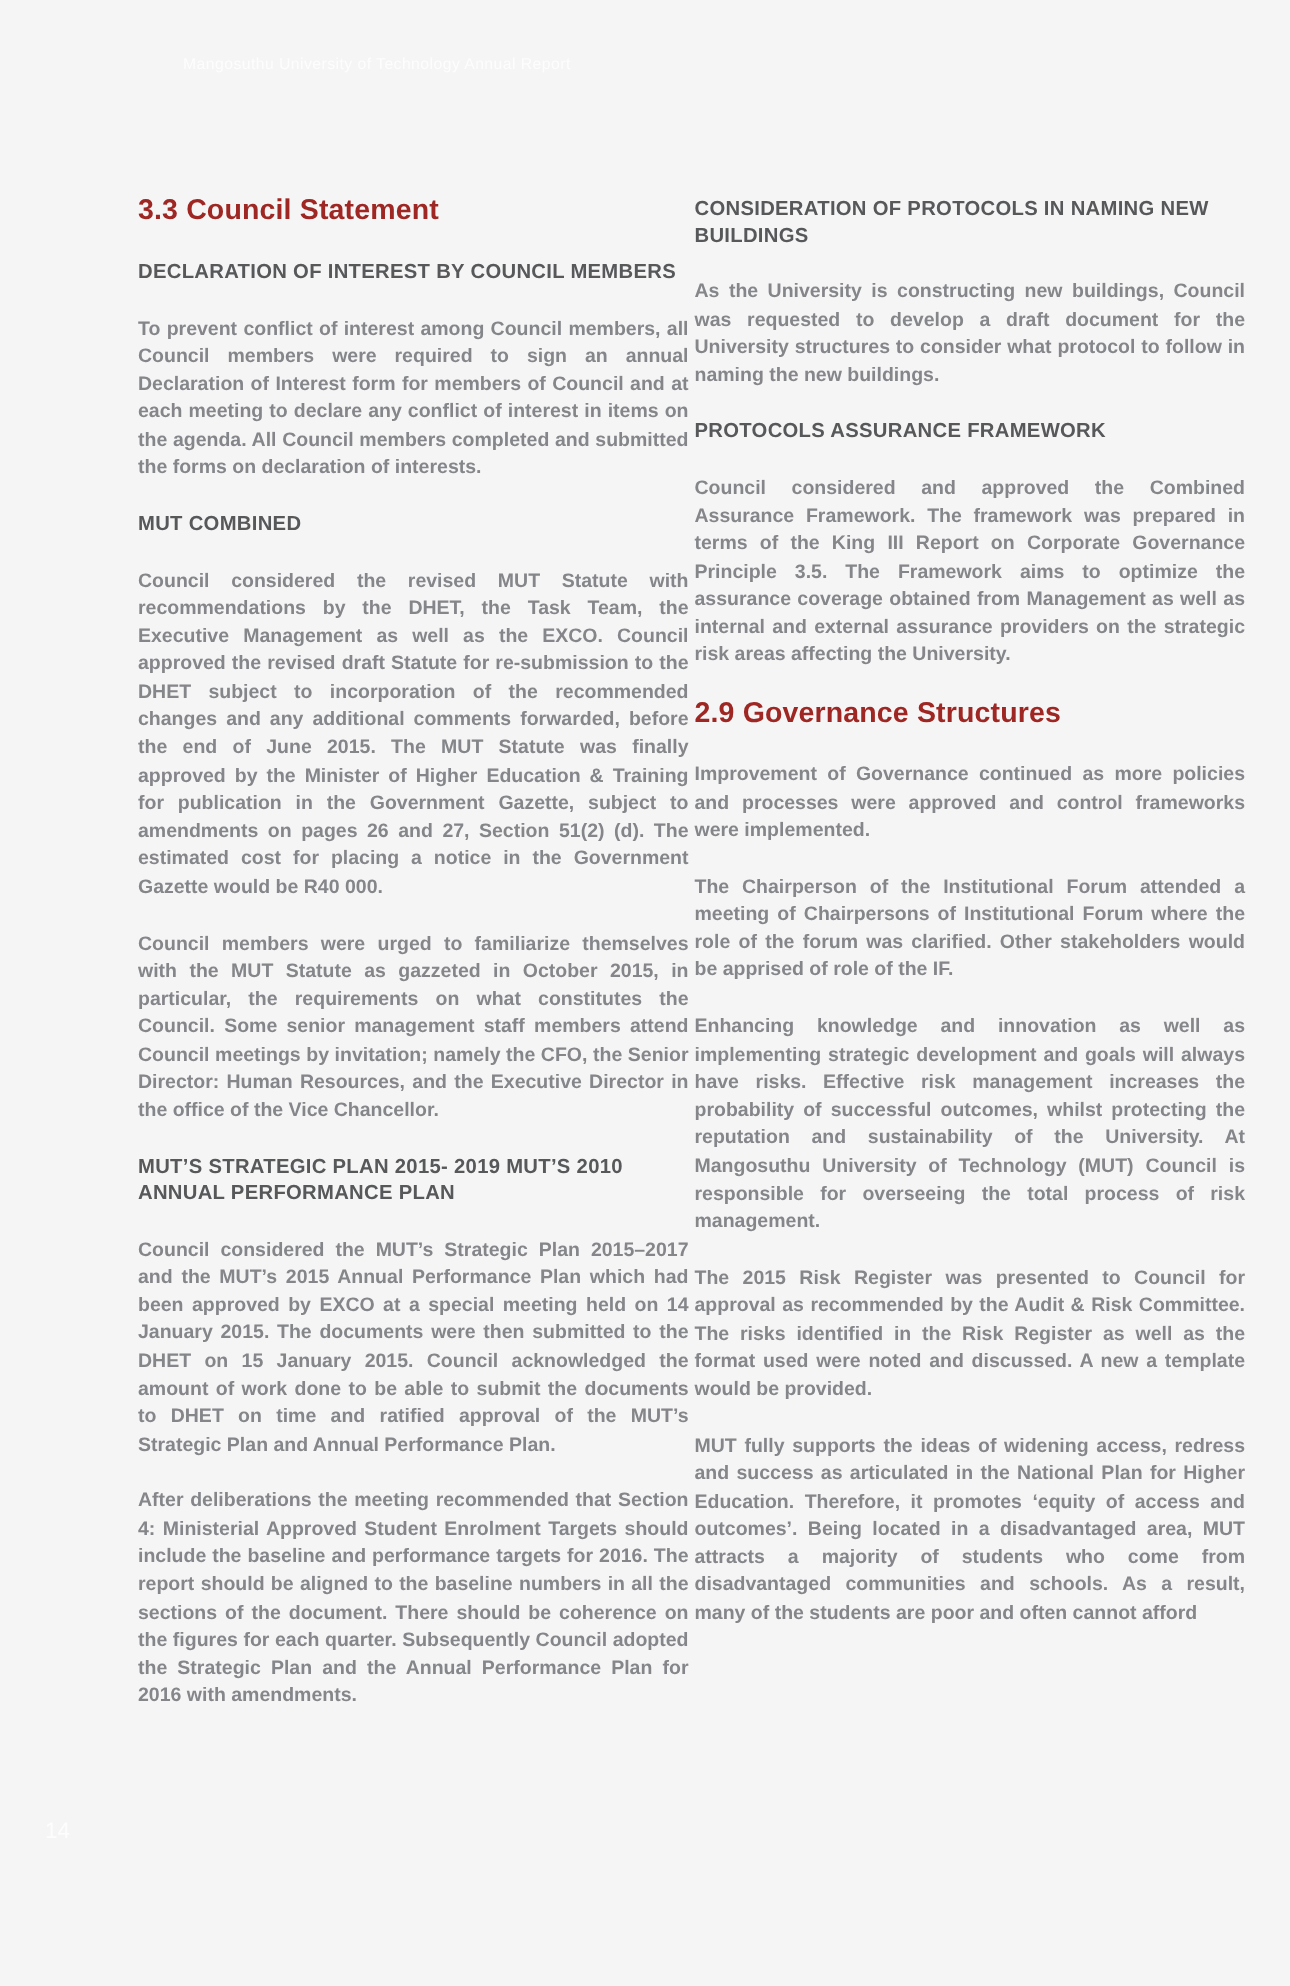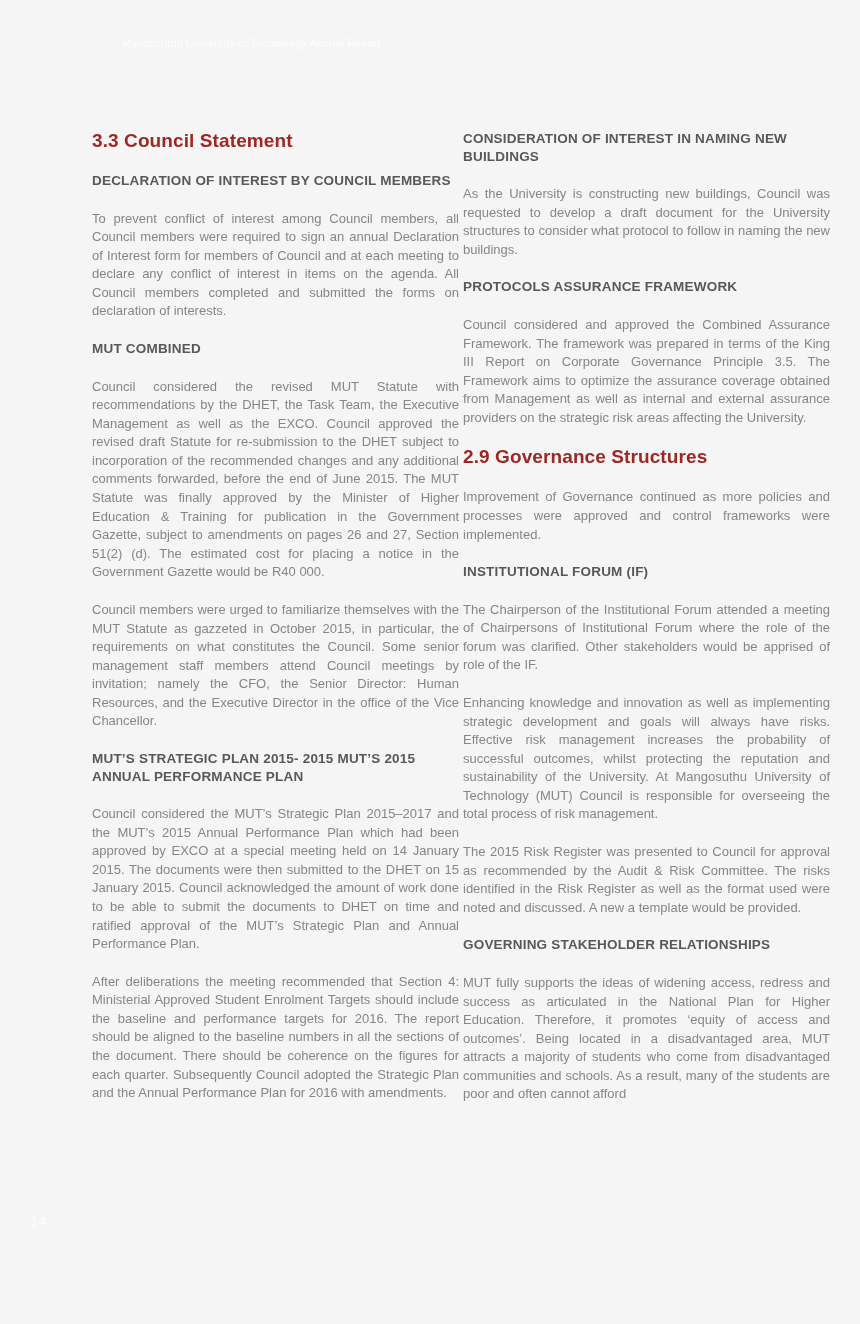--- a/index.html
+++ b/index.html
@@ -51,20 +51,21 @@
     line-height: 1.3;
     letter-spacing: 0.2px;
     margin: 6px 0 20px 0;
   }
   p.body {
     font-size: 13px;
     color: var(--body-gray, #85868a);
     line-height: 1.43;
     text-align: justify;
     margin: 0 0 19px 0;
+    font-weight: bold;
   }
   .page-number {
     position: absolute;
     left: 30px;
     top: 1212px;
     font-size: 15px;
     color: var(--header-text, #ffffff);
   }
 </style>
 </head>
@@ -77,40 +78,38 @@
   <section class="col">
     <h2 class="section-title">3.3 Council Statement</h2>
 
     <h3 class="subhead">DECLARATION OF INTEREST BY COUNCIL MEMBERS</h3>
     <p class="body">To prevent conflict of interest among Council members, all Council members were required to sign an annual Declaration of Interest form for members of Council and at each meeting to declare any conflict of interest in items on the agenda. All Council members completed and submitted the forms on declaration of interests.</p>
 
     <h3 class="subhead">MUT COMBINED</h3>
     <p class="body">Council considered the revised MUT Statute with recommendations by the DHET, the Task Team, the Executive Management as well as the EXCO. Council approved the revised draft Statute for re-submission to the DHET subject to incorporation of the recommended changes and any additional comments forwarded, before the end of June 2015. The MUT Statute was finally approved by the Minister of Higher Education &amp; Training for publication in the Government Gazette, subject to amendments on pages 26 and 27, Section 51(2) (d). The estimated cost for placing a notice in the Government Gazette would be R40 000.</p>
     <p class="body">Council members were urged to familiarize themselves with the MUT Statute as gazzeted in October 2015, in particular, the requirements on what constitutes the Council. Some senior management staff members attend Council meetings by invitation; namely the CFO, the Senior Director: Human Resources, and the Executive Director in the office of the Vice Chancellor.</p>
 
-    <h3 class="subhead">MUT’S STRATEGIC PLAN 2015- 2015 MUT’S 2015 ANNUAL PERFORMANCE PLAN</h3>
+    <h3 class="subhead">MUT’S STRATEGIC PLAN 2015- 2019 MUT’S 2010 ANNUAL PERFORMANCE PLAN</h3>
     <p class="body">Council considered the MUT’s Strategic Plan 2015–2017 and the MUT’s 2015 Annual Performance Plan which had been approved by EXCO at a special meeting held on 14 January 2015. The documents were then submitted to the DHET on 15 January 2015. Council acknowledged the amount of work done to be able to submit the documents to DHET on time and ratified approval of the MUT’s Strategic Plan and Annual Performance Plan.</p>
     <p class="body">After deliberations the meeting recommended that Section 4: Ministerial Approved Student Enrolment Targets should include the baseline and performance targets for 2016.  The report should be aligned to the baseline numbers in all the sections of the document. There should be coherence on the figures for each quarter. Subsequently Council adopted the Strategic Plan and the Annual Performance Plan for 2016 with amendments.</p>
   </section>
 
   <section class="col">
-    <h3 class="subhead" style="margin-top:0;">CONSIDERATION OF INTEREST IN NAMING NEW BUILDINGS</h3>
+    <h3 class="subhead" style="margin-top:0;">CONSIDERATION OF PROTOCOLS IN NAMING NEW BUILDINGS</h3>
     <p class="body">As the University is constructing new buildings, Council was requested to develop a draft document for the University structures to consider what protocol to follow in naming the new buildings.</p>
 
     <h3 class="subhead">PROTOCOLS ASSURANCE FRAMEWORK</h3>
     <p class="body">Council considered and approved the Combined Assurance Framework. The framework was prepared in terms of the King III Report on Corporate Governance Principle 3.5. The Framework aims to optimize the assurance coverage obtained from Management as well as internal and external assurance providers on the strategic risk areas affecting the University.</p>
 
     <h2 class="section-title mid">2.9 Governance Structures</h2>
     <p class="body">Improvement of Governance continued as more policies and processes were approved and control frameworks were implemented.</p>
 
-    <h3 class="subhead">INSTITUTIONAL FORUM (IF)</h3>
     <p class="body">The Chairperson of the Institutional Forum attended a meeting of Chairpersons of Institutional Forum where the role of the forum was clarified. Other stakeholders would be apprised of role of the IF.</p>
 
     <p class="body">Enhancing knowledge and innovation as well as implementing strategic development and goals will always have risks. Effective risk management increases the probability of successful outcomes, whilst protecting the reputation and sustainability of the University. At Mangosuthu University of Technology (MUT) Council is responsible for overseeing the total process of risk management.</p>
     <p class="body">The 2015 Risk Register was presented to Council for approval as recommended by the Audit &amp; Risk Committee. The risks identified in the Risk Register as well as the format used were noted and discussed. A new a template would be provided.</p>
 
-    <h3 class="subhead">GOVERNING STAKEHOLDER RELATIONSHIPS</h3>
     <p class="body">MUT fully supports the ideas of widening access, redress and success as articulated in the National Plan for Higher Education. Therefore, it promotes ‘equity of access and outcomes’.  Being located in a disadvantaged area, MUT attracts a majority of students who come from disadvantaged communities and schools.  As a result, many of the students are poor and often cannot afford</p>
   </section>
 
 </main>
 
 <div class="page-number">14</div>
 
 </body></html>

